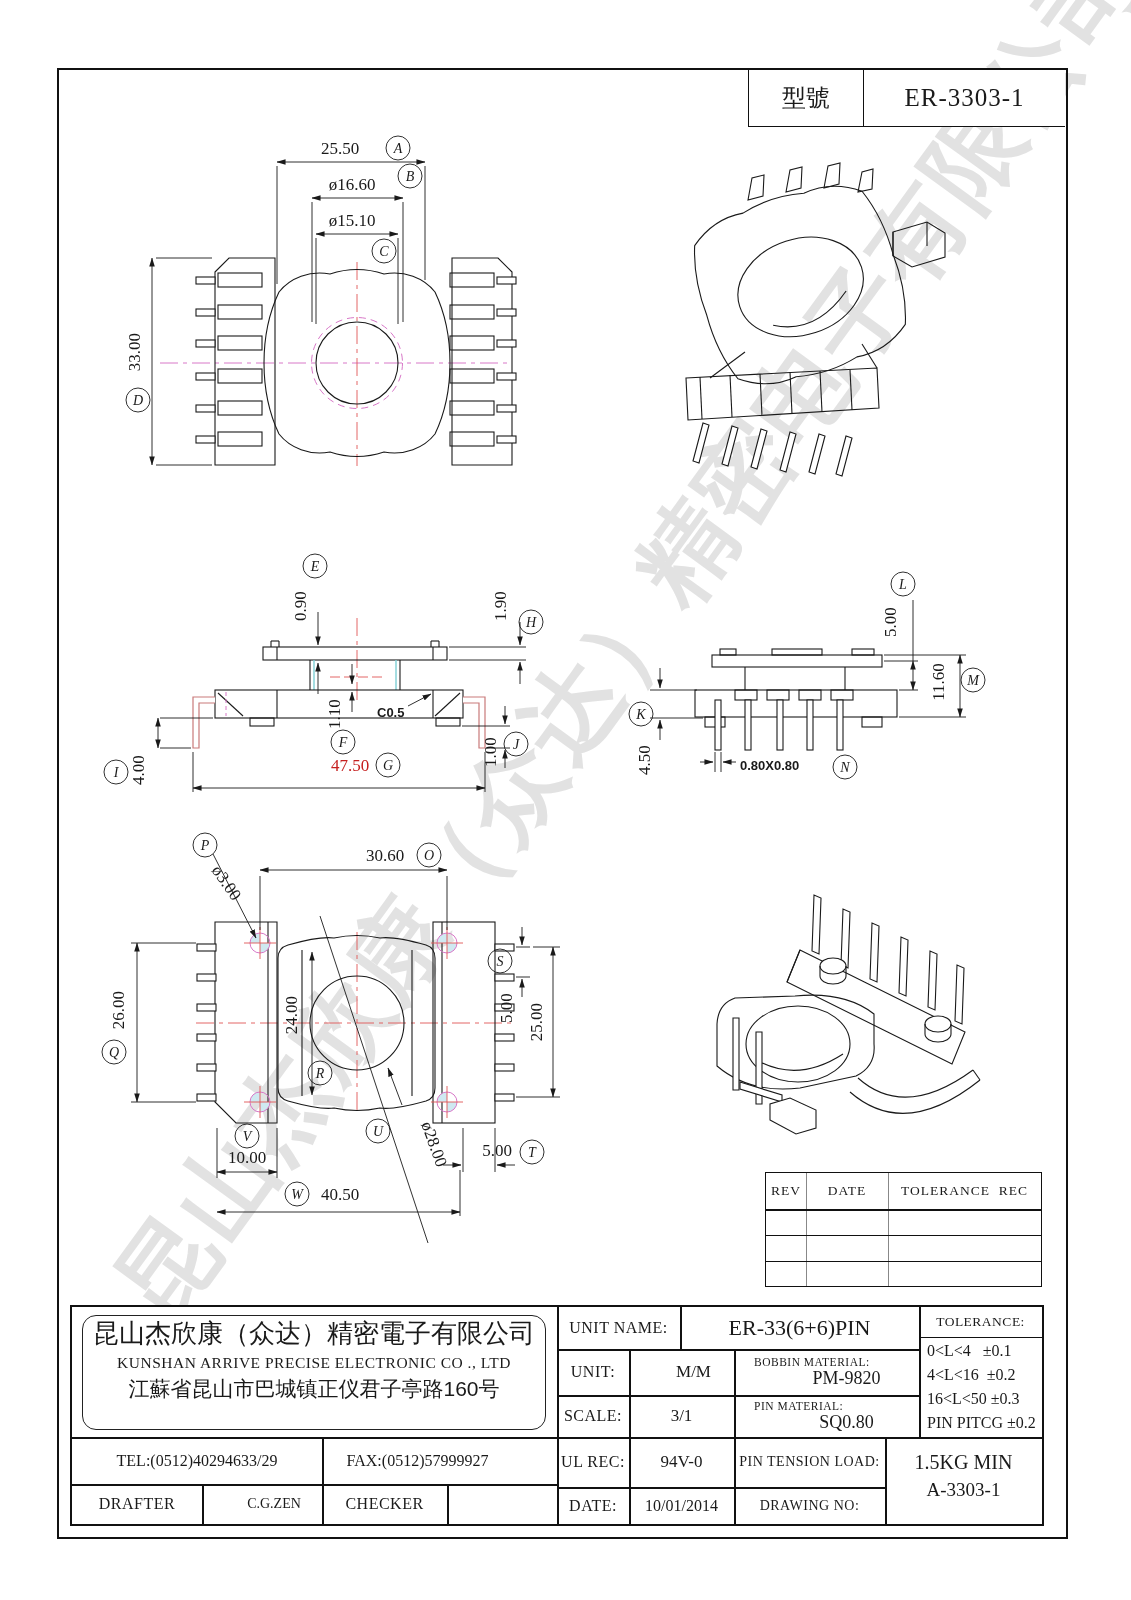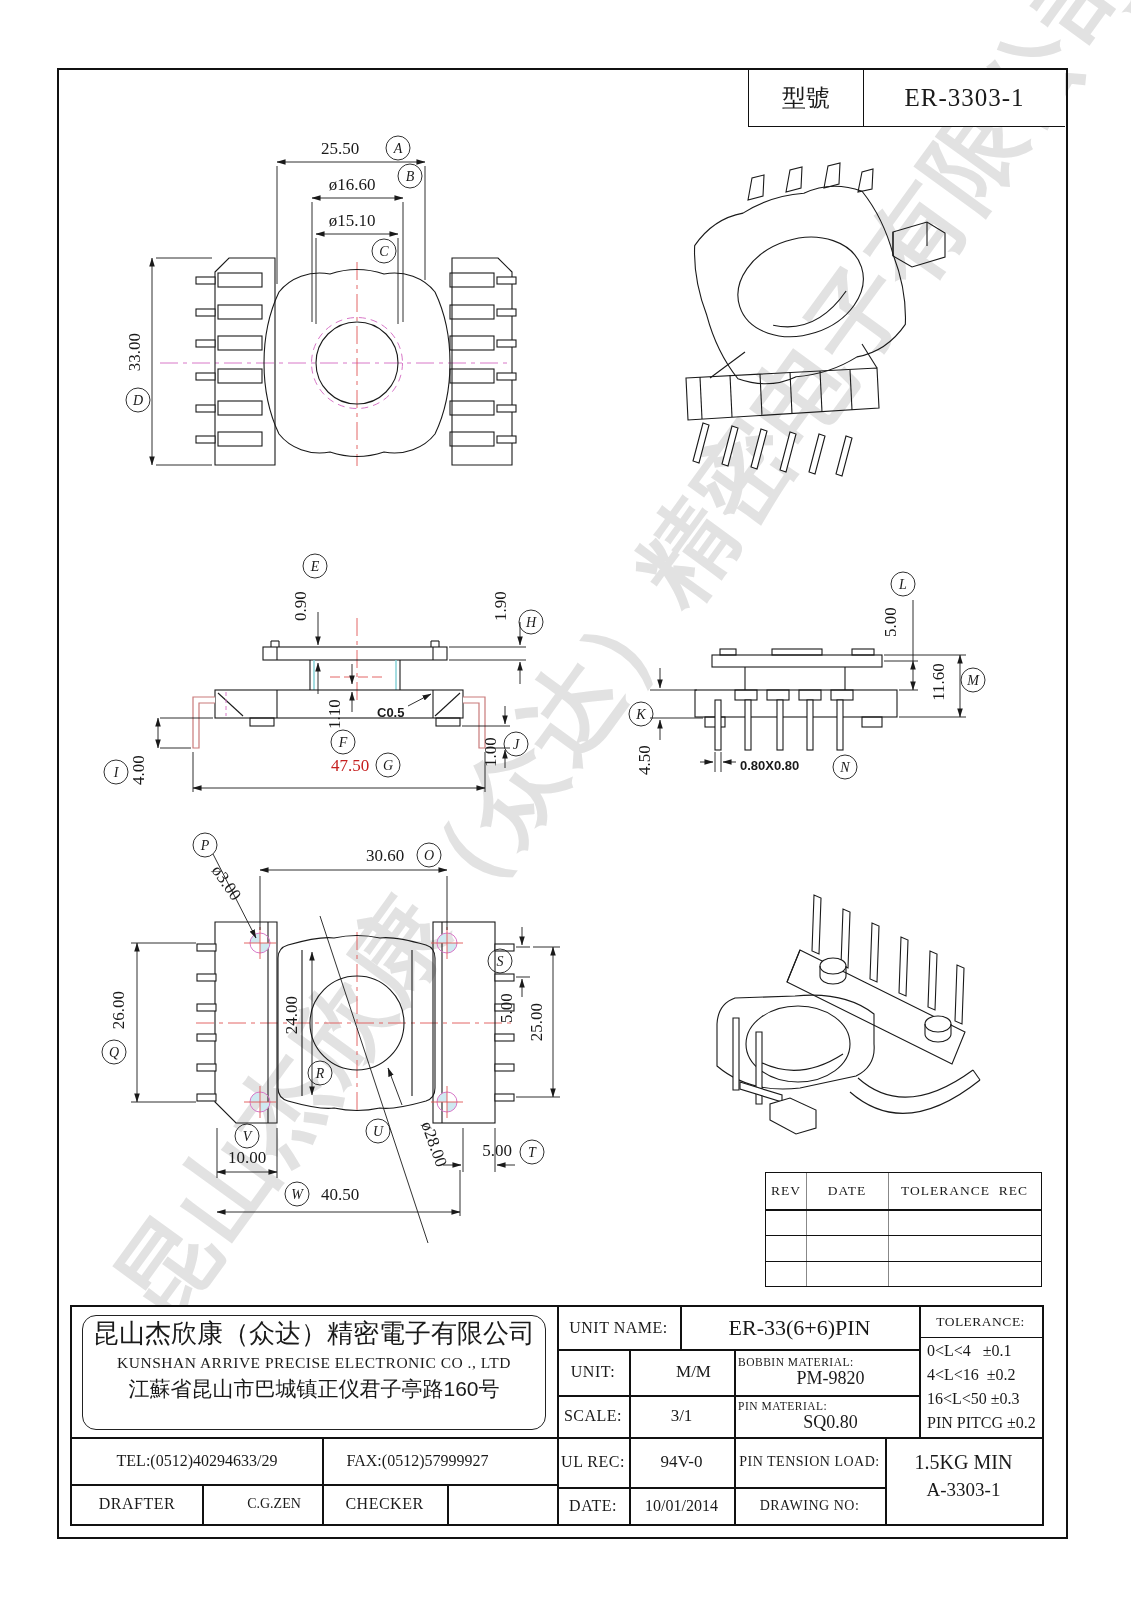--- a/index.html
+++ b/index.html
@@ -35,21 +35,21 @@
   .topbox .c2{flex:1;display:flex;align-items:center;justify-content:center;font-size:25px;letter-spacing:1px;}
   .rev{left:765px;top:1172px;width:275px;height:113px;border:1.5px solid #111;}
   .rev .hd{position:absolute;top:0;height:36px;display:flex;align-items:center;justify-content:center;
       font-size:13.5px;letter-spacing:1px;}
   .tb{left:70px;top:1305px;width:970px;height:217px;border:2px solid #111;}
   .tb .cell{font-size:16px;}
   .cjk{font-family:"Liberation Sans",sans-serif;}
   .companybox{position:absolute;left:10px;top:8px;width:462px;height:113px;border:1.5px solid #222;border-radius:14px;
       display:flex;flex-direction:column;align-items:center;gap:3px;}
   .lab{font-size:13px;letter-spacing:0.5px;}
-  .matcell{flex-direction:column;align-items:flex-start !important;justify-content:center;padding-left:4px;text-align:left;}
+  .matcell{flex-direction:column;align-items:flex-start !important;justify-content:center;padding-left:20px;text-align:left;}
   .matcell .v{align-self:center;font-size:18px;}
   .tol{font-size:13.5px;white-space:pre;justify-content:flex-start;padding-left:8px;}
 </style>
 </head>
 <body>
 
 <div class="page">
 
   <div class="watermark">昆山杰欣康（众达）精密电子有限公司</div>
   <div class="frame"></div>

